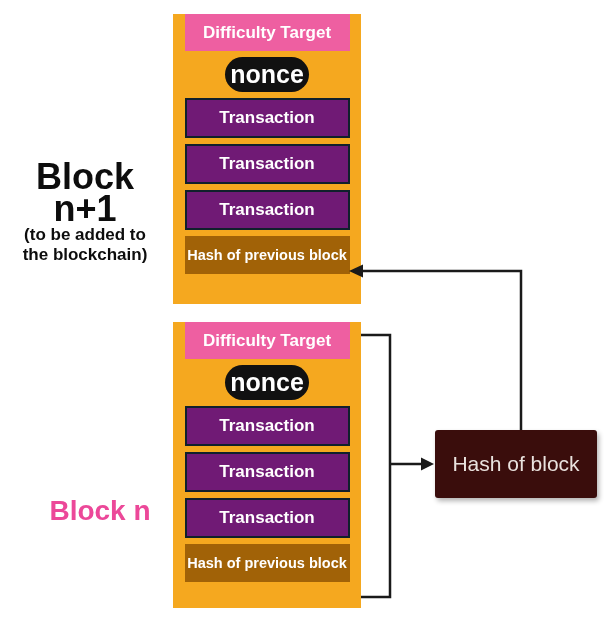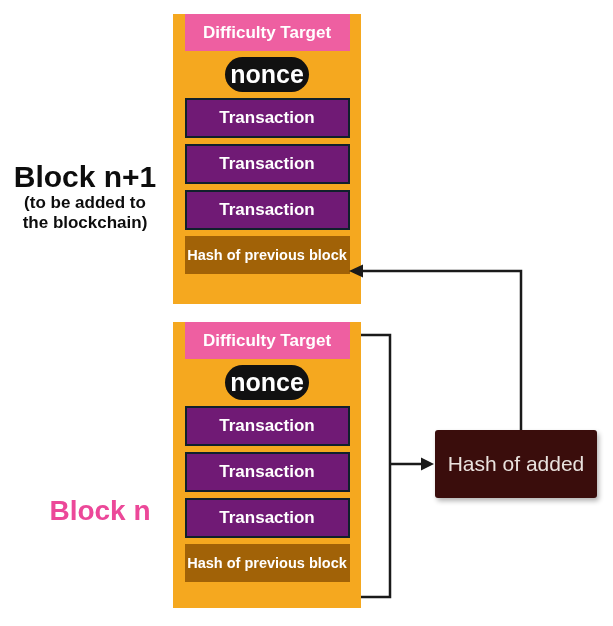--- a/index.html
+++ b/index.html
@@ -54,21 +54,21 @@
   .hashprev { height: 38px; background: #a16207; font-size: 14.5px; }
 
   
   .label-n1 {
     position: absolute;
     left: 0; top: 161px;
     width: 170px;
     text-align: center;
     color: #0d0d0d;
   }
-  .label-n1 .title { font-size: 30px; font-weight: bold; line-height: 32px; }
+  .label-n1 .title { font-size: 36px; font-weight: bold; line-height: 32px; }
   .label-n1 .sub   { font-size: 17px; font-weight: bold; line-height: 20px; display: block; }
   .label-n {
     position: absolute;
     left: 25px; top: 495px;
     width: 150px;
     text-align: center;
     color: #ec4899;
     font-size: 28px;
     font-weight: bold;
   }
@@ -120,21 +120,21 @@
 
   <div class="block block--n">
     <div class="inner difficulty">Difficulty Target</div>
     <div class="inner nonce">nonce</div>
     <div class="inner transaction">Transaction</div>
     <div class="inner transaction">Transaction</div>
     <div class="inner transaction">Transaction</div>
     <div class="inner hashprev">Hash of previous block</div>
   </div>
 
-  <div class="hash-block">Hash of added</div>
+  <div class="hash-block">Hash of block</div>
 
   <svg class="connectors" viewBox="0 0 613 626" xmlns="http://www.w3.org/2000/svg">
 
     <g>
       <path d="M 521 430 V 271 H 359" fill="none" stroke="#1A1A1A" stroke-width="2.5"></path>
       <polygon points="349,271 363,264.5 363,277.5" fill="#1A1A1A"></polygon>
     </g>
 
     <g>
       <path d="M 361 335 H 390 V 597 H 361" fill="none" stroke="#1A1A1A" stroke-width="2.5"></path>

